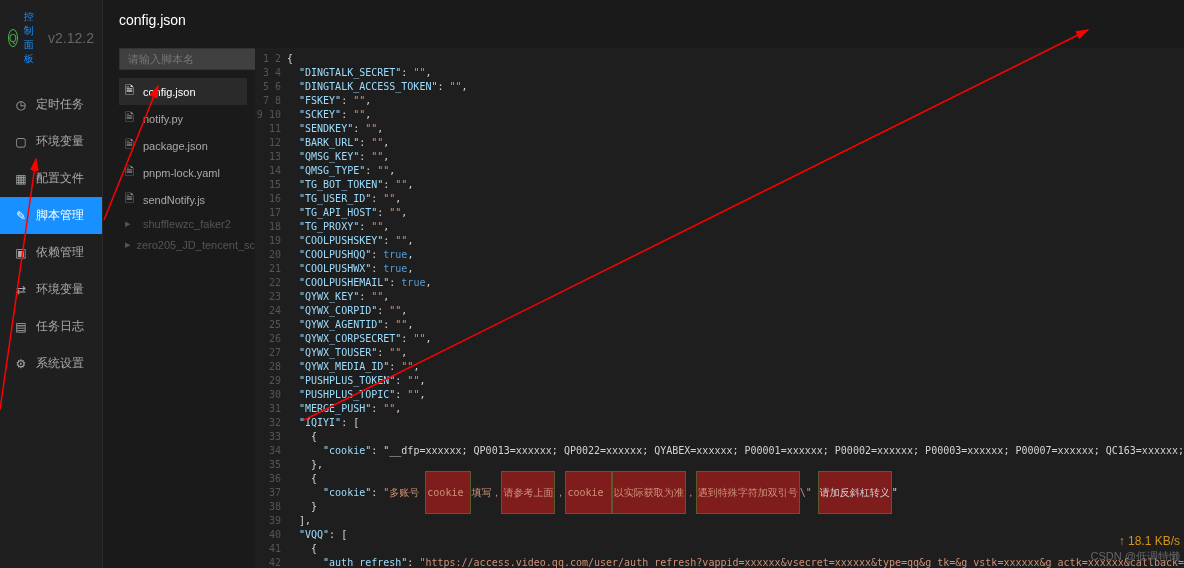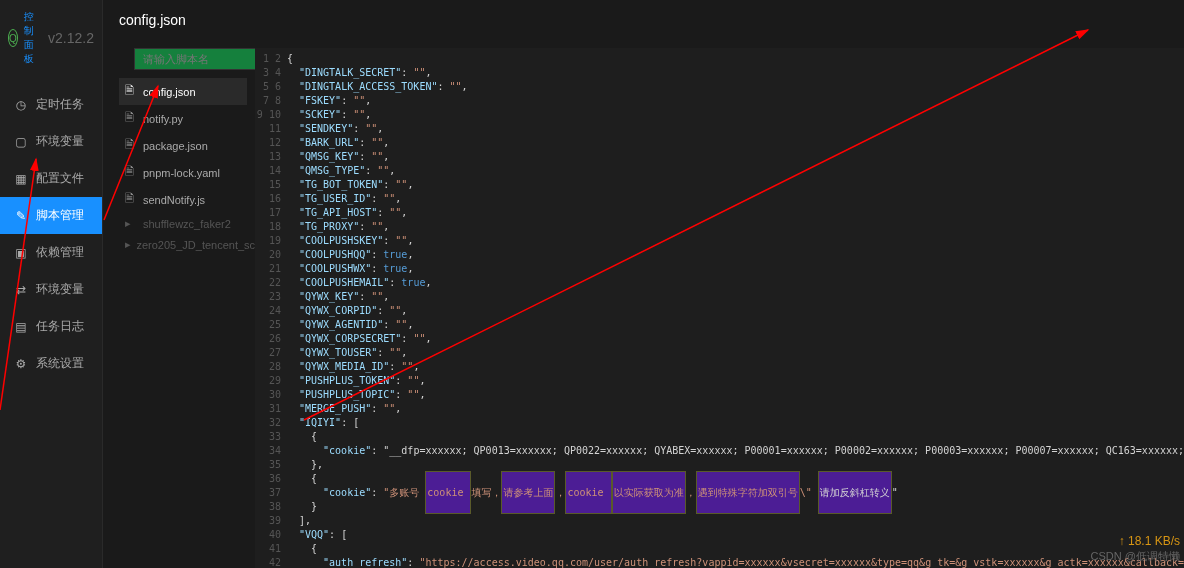--- a/index.html
+++ b/index.html
@@ -20,36 +20,36 @@
     
     .main { flex: 1; display: flex; flex-direction: column; }
     .header { display: flex; align-items: center; justify-content: space-between; padding: 8px 16px; height: 40px; }
     .title { color: #fff; font-size: 14px; font-weight: 500; }
     
     .content { flex: 1; display: flex; padding: 8px 0 0 16px; gap: 0; overflow: hidden; }
     
     
     .file-panel { width: 128px; display: flex; flex-direction: column; }
     .search-box { display: flex; margin-bottom: 8px; }
-    .search-input { flex: 1; background: #15803d; border: 1px solid #333; color: #ccc; padding: 4px 8px; font-size: 11px; outline: none; margin-left: 15px; }
+    .search-input { flex: 1; background: #404040; border: 1px solid #333; color: #ccc; padding: 4px 8px; font-size: 11px; outline: none; }
     .search-btn { width: 24px; background: #2a2a2a; border: 1px solid #333; border-left: none; color: #888; display: flex; align-items: center; justify-content: center; cursor: pointer; }
     .file-list { flex: 1; }
     .file-item { display: flex; align-items: center; gap: 6px; padding: 4px 6px; color: #aaa; font-size: 11px; cursor: pointer; }
     .file-item.active { background: #2a2a2a; color: #fff; }
     .file-item.muted { color: #555; }
     .file-icon { width: 12px; font-size: 11px; }
     
     
     .editor { flex: 1; display: flex; background: #1e1e1e; margin-left: 8px; overflow: hidden; position: relative; }
     .gutter { width: 32px; background: #1e1e1e; color: #555; text-align: right; padding: 4px 6px 4px 0; font-family: Consolas, monospace; font-size: 10px; line-height: 14px; }
     .code { flex: 1; padding: 4px 0; font-family: Consolas, monospace; font-size: 10px; line-height: 14px; white-space: pre; color: #d4d4d4; overflow: hidden; }
     .str { color: #ce9178; }
     .key { color: #9cdcfe; }
     .kw { color: #569cd6; }
-    .hl { background: #4c1d95; border: 1px solid #5a5a2a; padding: 15px 1px; }
+    .hl { background: #7f1d1d; border: 1px solid #5a5a2a; padding: 15px 1px; }
     
     
     .annotations { position: absolute; left: 0; top: 0; width: 1184px; height: 568px; pointer-events: none; }
     
     
     .footer-badge { position: absolute; right: 4px; bottom: 20px; color: #d89614; font-size: 12px; display: flex; align-items: center; gap: 2px; }
     .watermark { position: absolute; right: 4px; bottom: 4px; color: #666; font-size: 11px; }
   </style>
 </head>
 <body>

